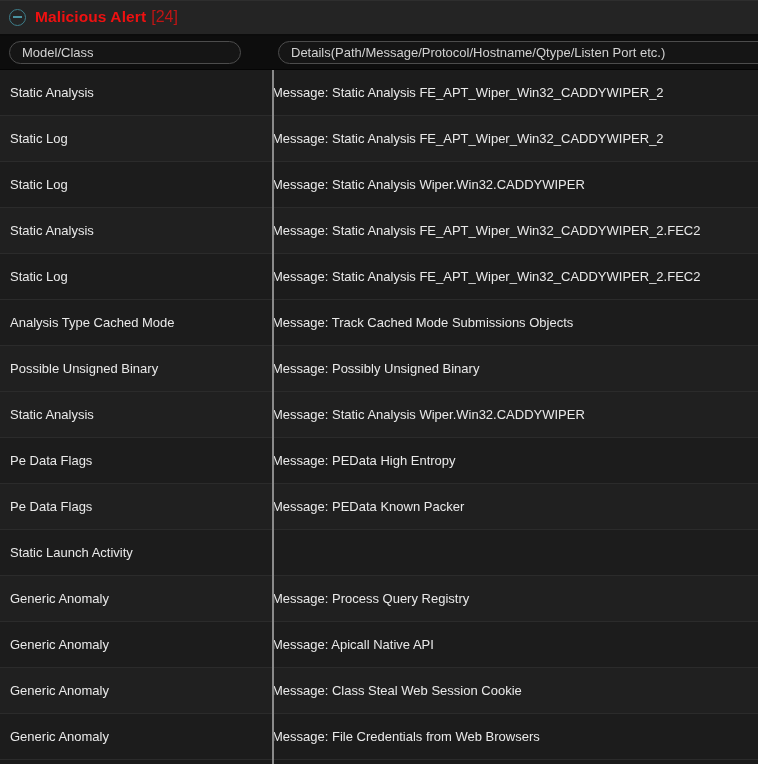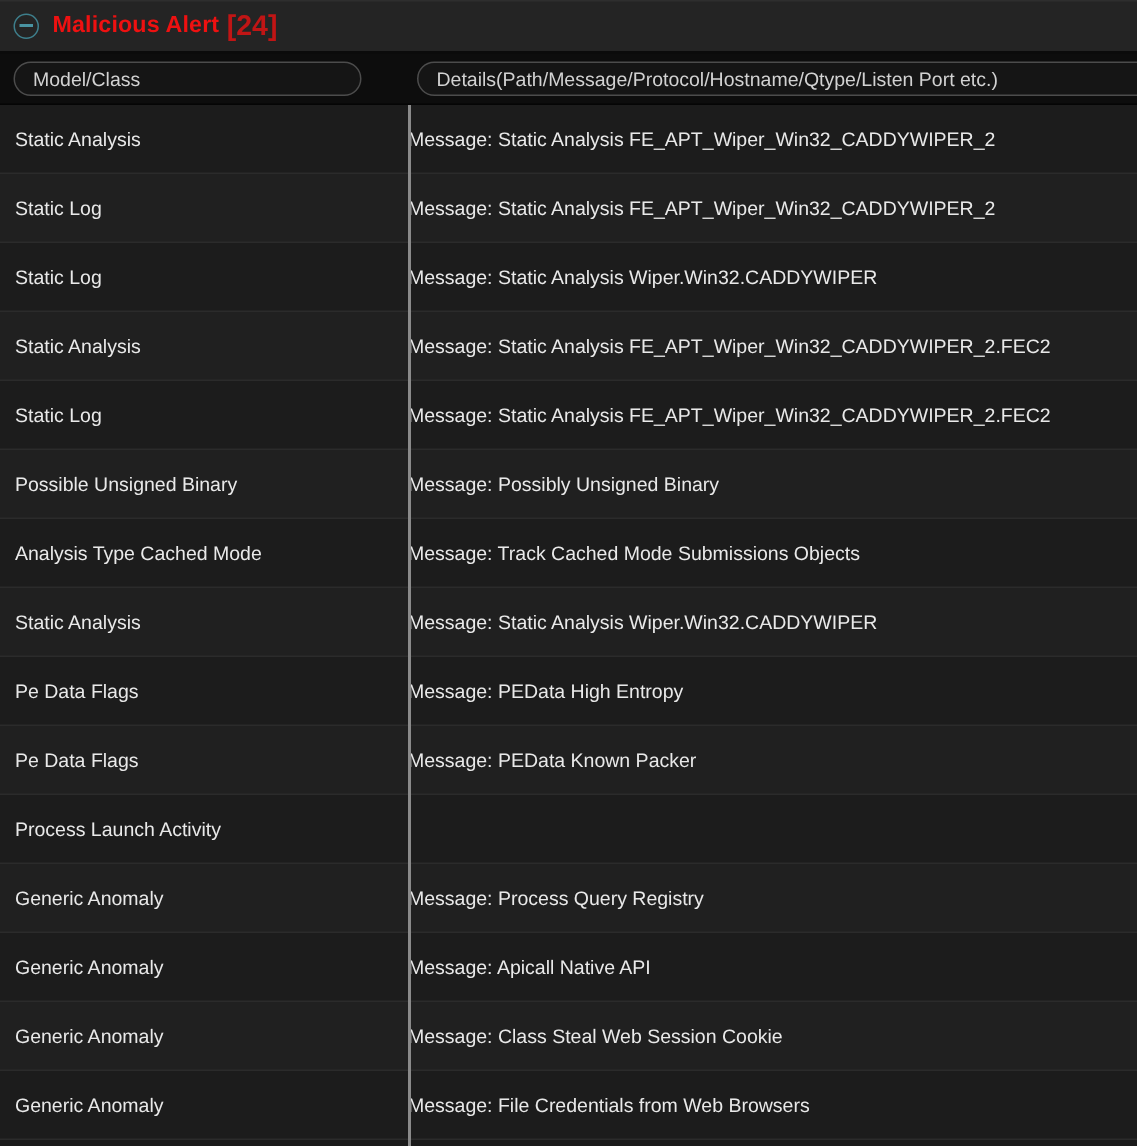--- a/index.html
+++ b/index.html
@@ -63,22 +63,22 @@
 
   .alert-title {
     color: #ee1111;
     font-size: 15.5px;
     font-weight: bold;
     letter-spacing: 0.1px;
     line-height: 1;
   }
   .alert-count {
     color: #c01515;
-    font-size: 19px;
-    font-weight: bold;
+    font-size: 16px;
+    font-weight: normal;
     margin-left: 5px;
     line-height: 1;
   }
 
   
   .filterbar {
     height: 34px;
     flex: 0 0 34px;
     background: #0d0d0d;
     display: flex;
@@ -181,42 +181,42 @@
           <div class="cell cell-detail">Message: Static Analysis Wiper.Win32.CADDYWIPER</div>
         </div>
         <div class="row alt">
           <div class="cell cell-model">Static Analysis</div>
           <div class="cell cell-detail">Message: Static Analysis FE_APT_Wiper_Win32_CADDYWIPER_2.FEC2</div>
         </div>
         <div class="row">
           <div class="cell cell-model">Static Log</div>
           <div class="cell cell-detail">Message: Static Analysis FE_APT_Wiper_Win32_CADDYWIPER_2.FEC2</div>
         </div>
+        <div class="row">
+          <div class="cell cell-model">Analysis Type Cached Mode</div>
+          <div class="cell cell-detail">Message: Track Cached Mode Submissions Objects</div>
+        </div>
         <div class="row alt">
           <div class="cell cell-model">Possible Unsigned Binary</div>
           <div class="cell cell-detail">Message: Possibly Unsigned Binary</div>
         </div>
-        <div class="row">
-          <div class="cell cell-model">Analysis Type Cached Mode</div>
-          <div class="cell cell-detail">Message: Track Cached Mode Submissions Objects</div>
-        </div>
         <div class="row alt">
           <div class="cell cell-model">Static Analysis</div>
           <div class="cell cell-detail">Message: Static Analysis Wiper.Win32.CADDYWIPER</div>
         </div>
         <div class="row">
           <div class="cell cell-model">Pe Data Flags</div>
           <div class="cell cell-detail">Message: PEData High Entropy</div>
         </div>
         <div class="row alt">
           <div class="cell cell-model">Pe Data Flags</div>
           <div class="cell cell-detail">Message: PEData Known Packer</div>
         </div>
         <div class="row">
-          <div class="cell cell-model">Process Launch Activity</div>
+          <div class="cell cell-model">Static Launch Activity</div>
         </div>
         <div class="row alt">
           <div class="cell cell-model">Generic Anomaly</div>
           <div class="cell cell-detail">Message: Process Query Registry</div>
         </div>
         <div class="row">
           <div class="cell cell-model">Generic Anomaly</div>
           <div class="cell cell-detail">Message: Apicall Native API</div>
         </div>
         <div class="row alt">

